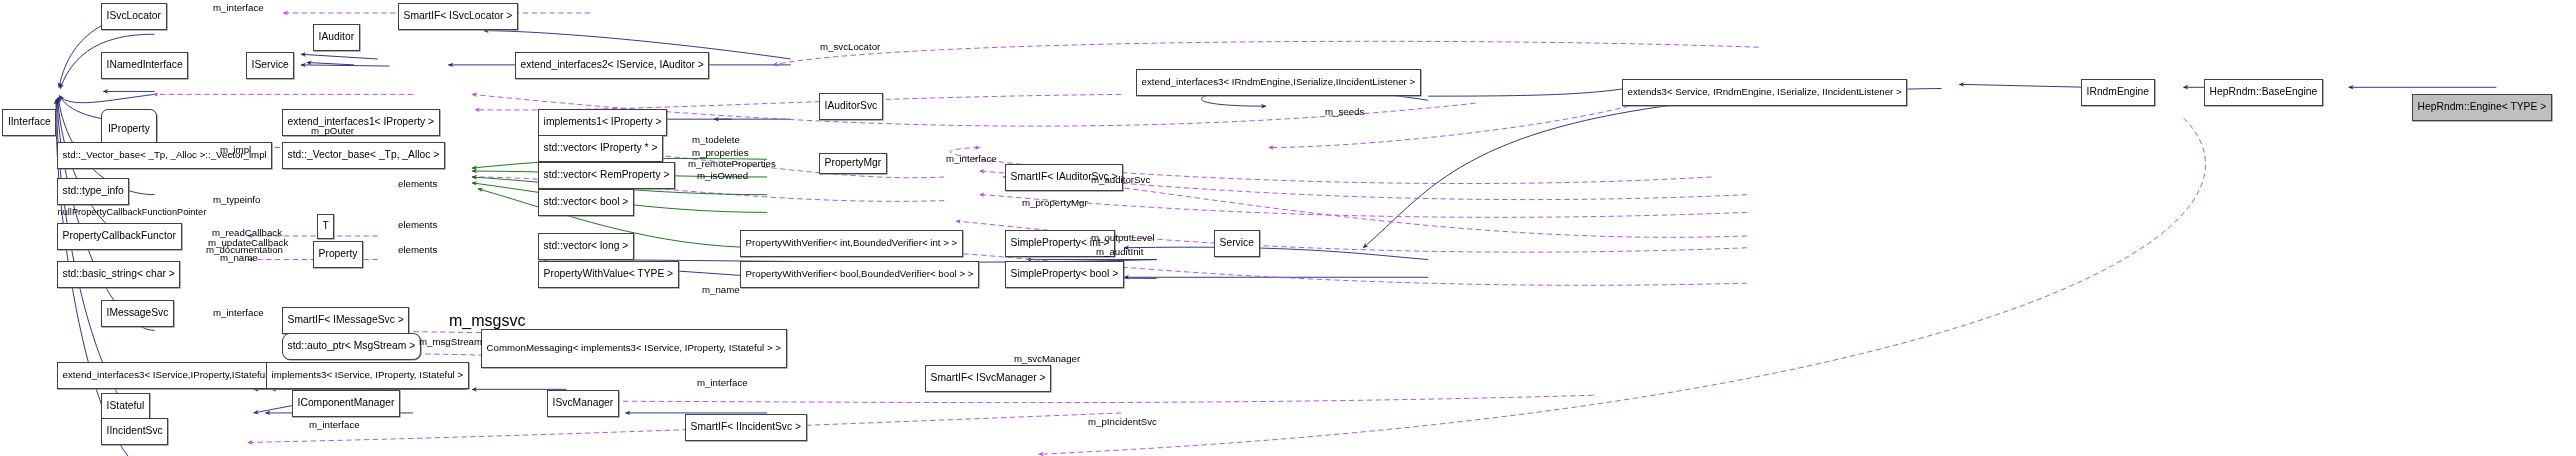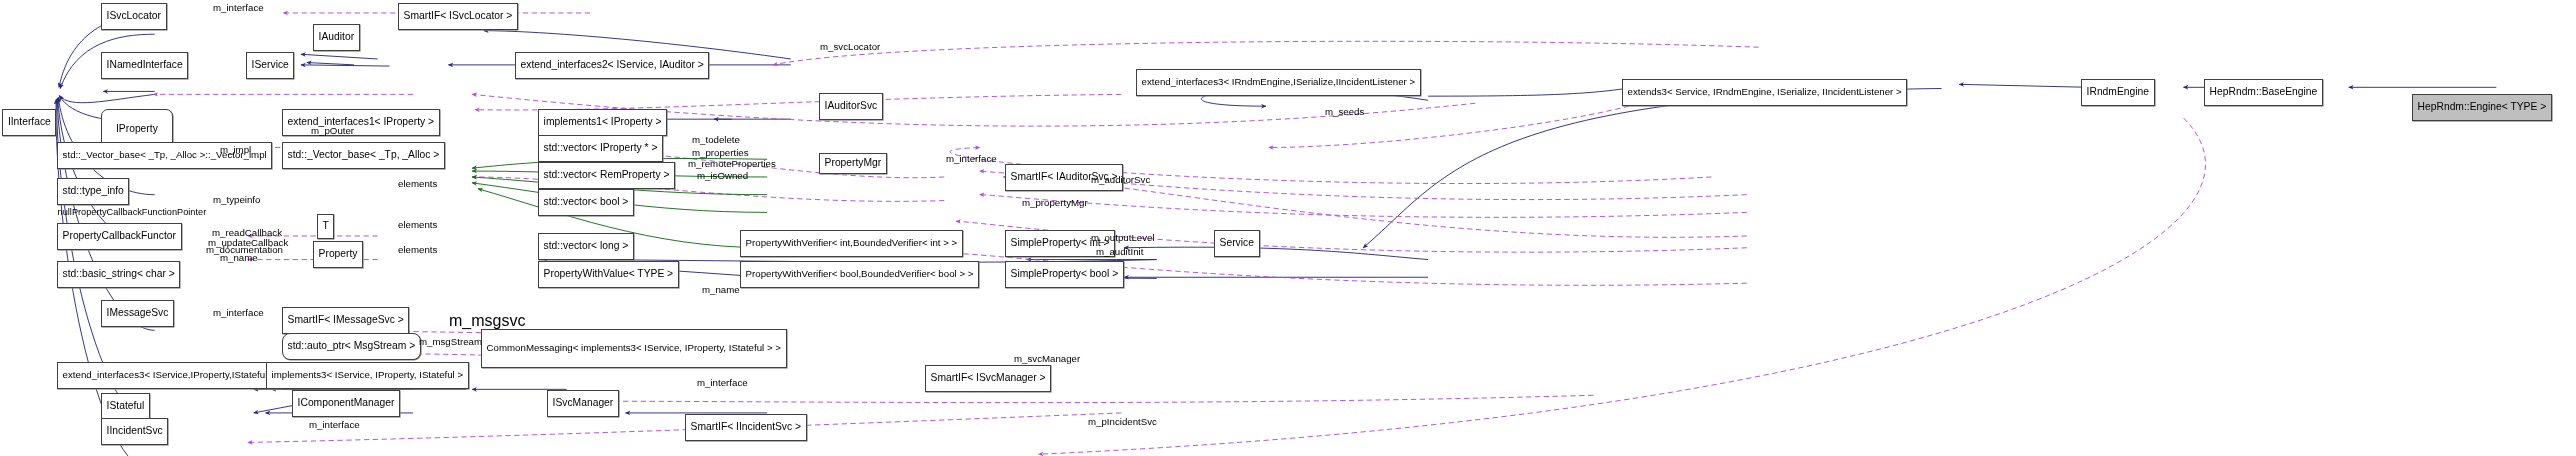--- a/index.html
+++ b/index.html
@@ -126,21 +126,21 @@
       <div class="node" style="left: 101px; top: 52px; height: 27px; padding: 0px 4.6px; font-size: 10.3px;">INamedInterface</div>
       <div class="node" style="left: 246px; top: 52px; height: 27px; padding: 0px 4.6px; font-size: 10.3px;">IService</div>
       <div class="node" style="left: 515px; top: 52px; height: 27px; padding: 0px 4.6px; font-size: 10.3px;">extend_interfaces2&lt; IService, IAuditor &gt;</div>
       <div class="node" style="left: 1136px; top: 69px; height: 27px; padding: 0px 4.6px; font-size: 9.7px;">extend_interfaces3&lt; IRndmEngine,ISerialize,IIncidentListener &gt;</div>
       <div class="node" style="left: 1622px; top: 79px; height: 27px; padding: 0px 4.6px; font-size: 9.7px;">extends3&lt; Service, IRndmEngine, ISerialize, IIncidentListener &gt;</div>
       <div class="node" style="left: 2081px; top: 79px; height: 27px; padding: 0px 4.6px; font-size: 10.3px;">IRndmEngine</div>
       <div class="node" style="left: 2204px; top: 79px; height: 27px; padding: 0px 4.6px; font-size: 10.3px;">HepRndm::BaseEngine</div>
       <div class="node current" style="left: 2412px; top: 94px; height: 27px; padding: 0px 4.6px; font-size: 10.3px;">HepRndm::Engine&lt; TYPE &gt;</div>
       <div class="node" style="left: 819px; top: 93px; height: 27px; padding: 0px 4.6px; font-size: 10.3px;">IAuditorSvc</div>
       <div class="node" style="left: 2.3px; top: 109px; height: 27px; padding: 0px 4.6px; font-size: 10.3px;">IInterface</div>
-      <div class="node" style="left: 101px; top: 109px; height: 41px; padding: 0px 14px; font-size: 10.3px; border-radius: 7px;">IProperty</div>
+      <div class="node" style="left: 101px; top: 109px; height: 41px; padding: 0px 6px; font-size: 10.3px; border-radius: 7px;">IProperty</div>
       <div class="node" style="left: 282px; top: 109px; height: 27px; padding: 0px 4.6px; font-size: 10.3px;">extend_interfaces1&lt; IProperty &gt;</div>
       <div class="node" style="left: 538px; top: 109px; height: 27px; padding: 0px 4.6px; font-size: 10.3px;">implements1&lt; IProperty &gt;</div>
       <div class="node" style="left: 57px; top: 142px; height: 27px; padding: 0px 4.6px; font-size: 9.7px;">std::_Vector_base&lt; _Tp, _Alloc &gt;::_Vector_impl</div>
       <div class="node" style="left: 282px; top: 142px; height: 27px; padding: 0px 4.6px; font-size: 10.3px;">std::_Vector_base&lt; _Tp, _Alloc &gt;</div>
       <div class="node" style="left: 538px; top: 135px; height: 27px; padding: 0px 4.6px; font-size: 10.3px;">std::vector&lt; IProperty * &gt;</div>
       <div class="node" style="left: 819px; top: 145px; height: 21px; padding: 0px 4.6px; font-size: 10.3px; margin-top: 8px;">PropertyMgr</div>
       <div class="node" style="left: 538px; top: 162px; height: 27px; padding: 0px 4.6px; font-size: 10.3px;">std::vector&lt; RemProperty &gt;</div>
       <div class="node" style="left: 1005px; top: 164px; height: 27px; padding: 0px 4.6px; font-size: 10.3px;">SmartIF&lt; IAuditorSvc &gt;</div>
       <div class="node" style="left: 57px; top: 178px; height: 27px; padding: 0px 4.6px; font-size: 10.3px;">std::type_info</div>
       <div class="node" style="left: 538px; top: 189px; height: 27px; padding: 0px 4.6px; font-size: 10.3px;">std::vector&lt; bool &gt;</div>

